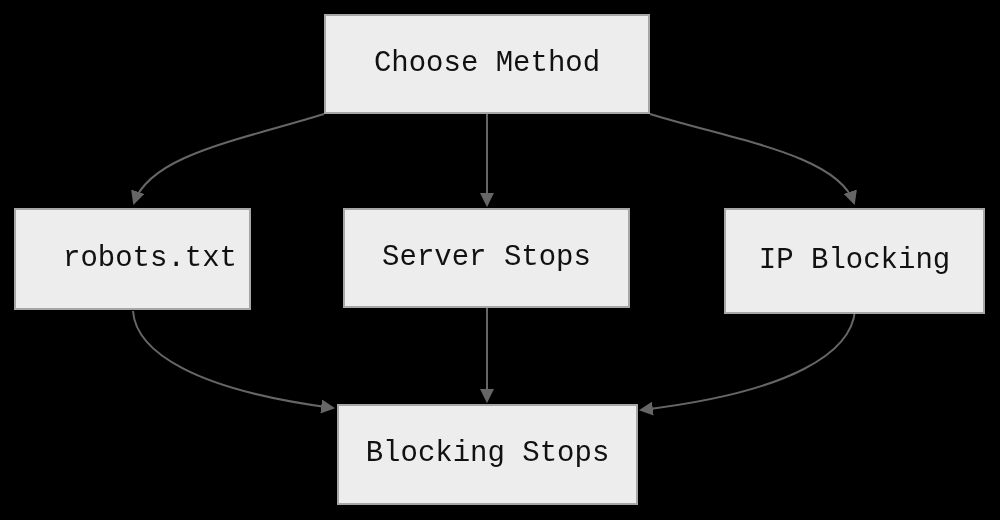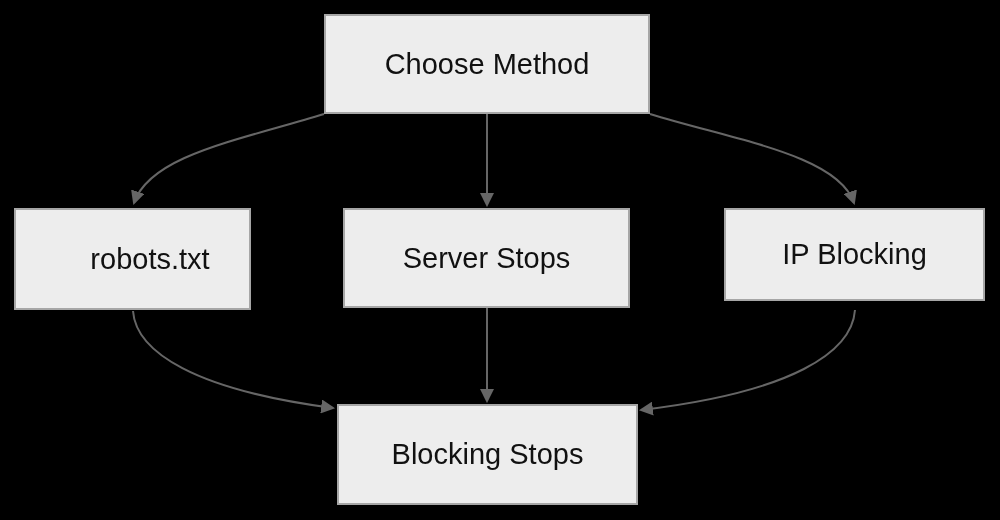--- a/index.html
+++ b/index.html
@@ -6,21 +6,21 @@
     margin: 0;
     padding: 0;
     background: #000000;
   }
   #stage {
     position: relative;
     width: 1000px;
     height: 520px;
     background: #000000;
     overflow: hidden;
-    font-family: Liberation Sans, sans-serif;
+    font-family: Liberation Mono, monospace;
   }
   #edge-layer {
     position: absolute;
     left: 0;
     top: 0;
     width: 1000px;
     height: 520px;
   }
   .node {
     position: absolute;
@@ -31,21 +31,21 @@
     align-items: center;
     justify-content: center;
     color: #111111;
     font-size: 29px;
     line-height: 1.2;
     text-align: center;
   }
   #node-choose-method { left: 324px; top: 14px;  width: 326px; height: 100px; }
   #node-robots-txt    { left: 14px;  top: 208px; width: 237px; height: 102px; padding-left: 35px; }
   #node-server-rules  { left: 343px; top: 208px; width: 287px; height: 100px; }
-  #node-ip-blocking   { left: 724px; top: 208px; width: 261px; height: 93px; }
+  #node-ip-blocking   { left: 724px; top: 208px; width: 261px; height: 106px; }
   #node-crawler-stops { left: 337px; top: 404px; width: 301px; height: 101px; }
   .edge {
     fill: none;
     stroke: #666666;
     stroke-width: 2px;
   }
 </style>
 </head>
 <body>
 

